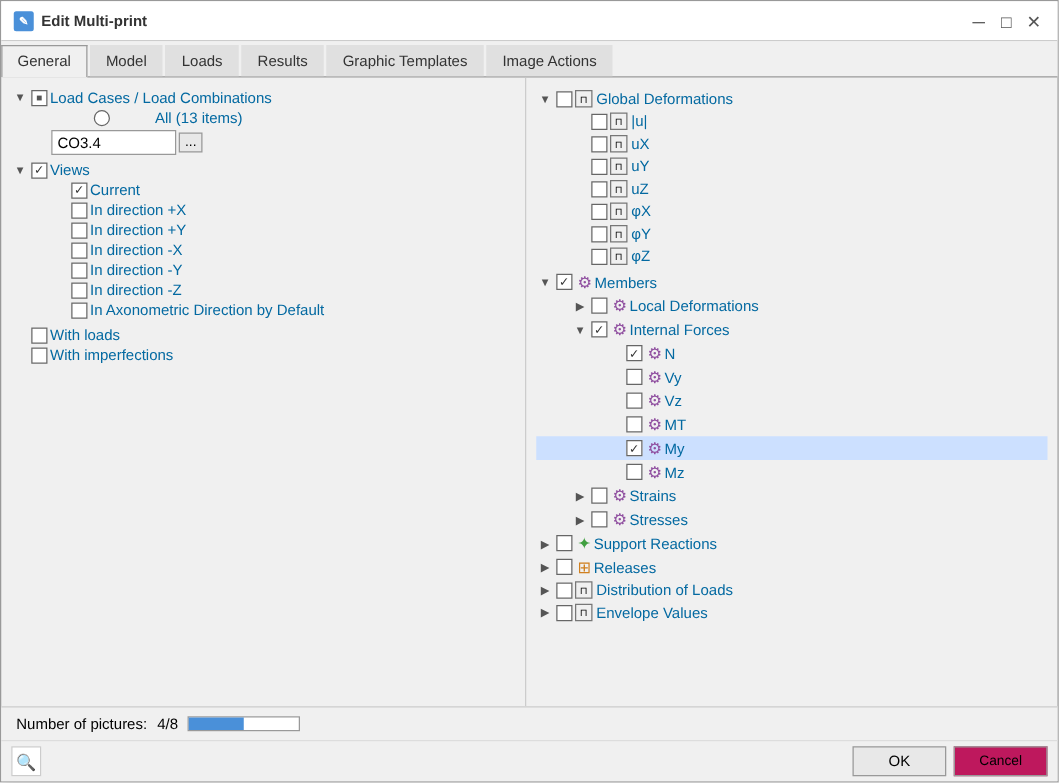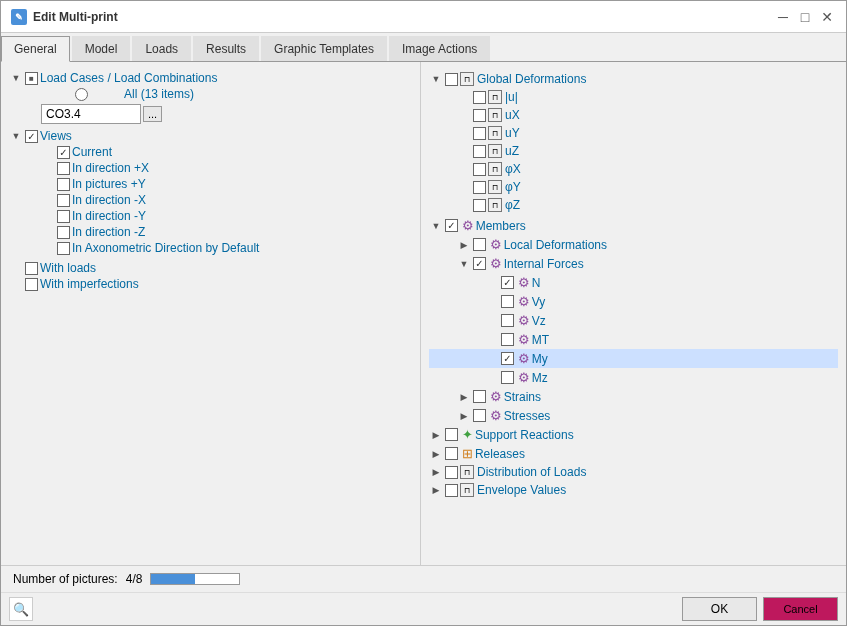--- a/index.html
+++ b/index.html
@@ -294,21 +294,21 @@
         <span class="item-label">Current</span>
       </div>
       <div class="tree-item indent-2">
         <span class="expander">&nbsp;</span>
         <span class="cb"></span>
         <span class="item-label">In direction +X</span>
       </div>
       <div class="tree-item indent-2">
         <span class="expander">&nbsp;</span>
         <span class="cb"></span>
-        <span class="item-label">In pictures +Y</span>
+        <span class="item-label">In direction +Y</span>
       </div>
       <div class="tree-item indent-2">
         <span class="expander">&nbsp;</span>
         <span class="cb"></span>
         <span class="item-label">In direction -X</span>
       </div>
       <div class="tree-item indent-2">
         <span class="expander">&nbsp;</span>
         <span class="cb"></span>
         <span class="item-label">In direction -Y</span>

